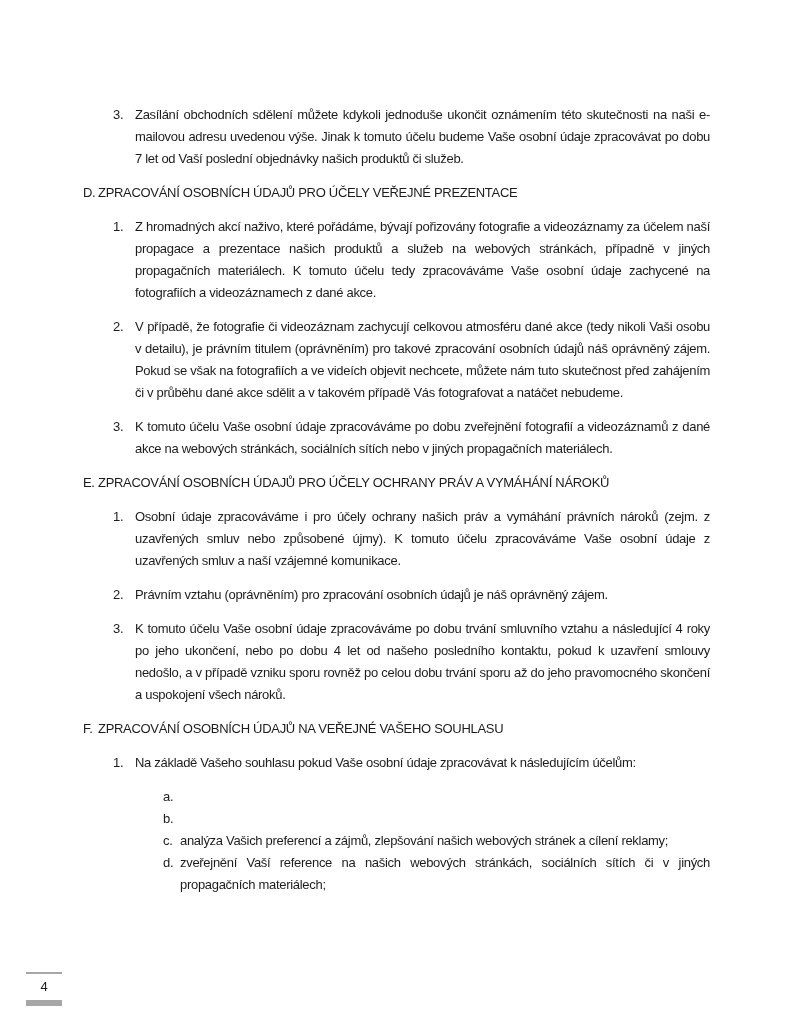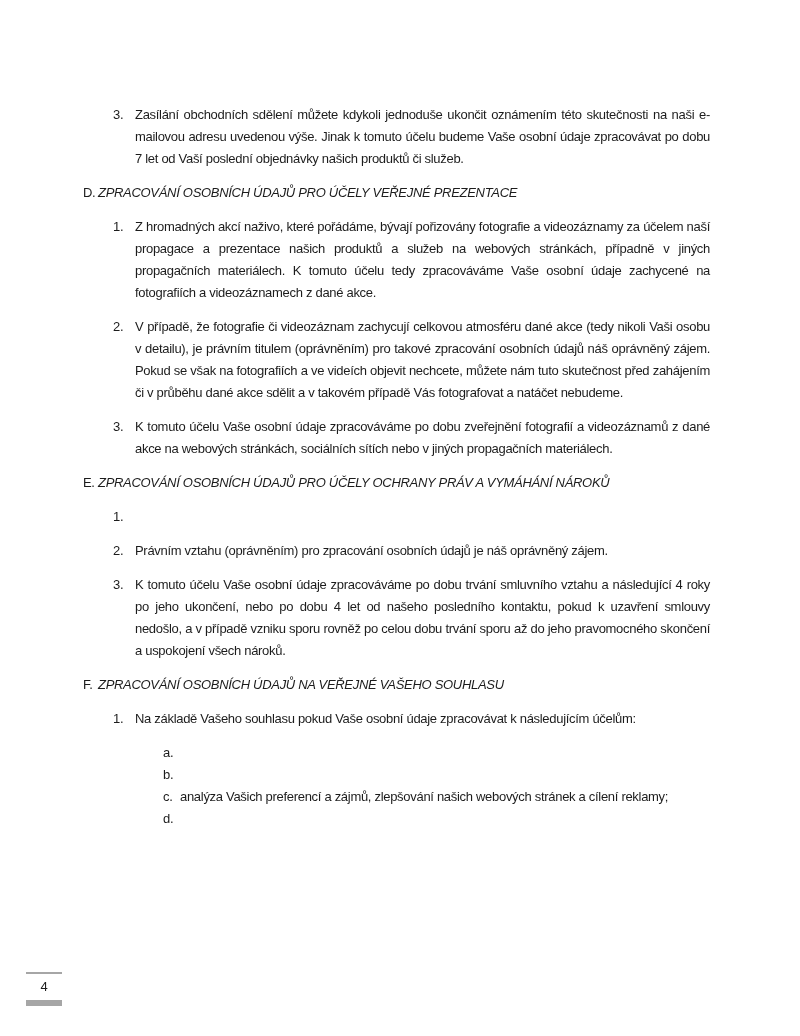--- a/index.html
+++ b/index.html
@@ -41,21 +41,20 @@
   .num-text {
     flex: 1 1 auto;
     text-align: justify;
   }
   .section-heading .h-marker {
     flex: 0 0 15px;
     margin-left: 83px;
   }
   .section-heading .h-title {
     flex: 1 1 auto;
-    font-style: italic;
   }
   .sub-row {
     display: flex;
     align-items: flex-start;
     margin: 0;
   }
   .sub-marker {
     flex: 0 0 17px;
     margin-left: 163px;
   }
@@ -112,20 +111,21 @@
       <span class="num-marker">3.</span>
       <span class="num-text">K tomuto účelu Vaše osobní údaje zpracováváme po dobu zveřejnění fotografií a videozáznamů z dané akce na webových stránkách, sociálních sítích nebo v jiných propagačních materiálech.</span>
     </div>
 
     <div class="block row section-heading">
       <span class="h-marker">E.</span>
       <span class="h-title">ZPRACOVÁNÍ OSOBNÍCH ÚDAJŮ PRO ÚČELY OCHRANY PRÁV A VYMÁHÁNÍ NÁROKŮ</span>
     </div>
     <div class="block row">
       <span class="num-marker">1.</span>
+      <span class="num-text">Osobní údaje zpracováváme i pro účely ochrany našich práv a vymáhání právních nároků (zejm. z uzavřených smluv nebo způsobené újmy). K tomuto účelu zpracováváme Vaše osobní údaje z uzavřených smluv a naší vzájemné komunikace.</span>
     </div>
     <div class="block row">
       <span class="num-marker">2.</span>
       <span class="num-text">Právním vztahu (oprávněním) pro zpracování osobních údajů je náš oprávněný zájem.</span>
     </div>
     <div class="block row">
       <span class="num-marker">3.</span>
       <span class="num-text">K tomuto účelu Vaše osobní údaje zpracováváme po dobu trvání smluvního vztahu a následující 4 roky po jeho ukončení, nebo po dobu 4 let od našeho posledního kontaktu, pokud k uzavření smlouvy nedošlo, a v případě vzniku sporu rovněž po celou dobu trvání sporu až do jeho pravomocného skončení a uspokojení všech nároků.</span>
     </div>
 
@@ -142,20 +142,21 @@
     </div>
     <div class="sub-row">
       <span class="sub-marker">b.</span>
     </div>
     <div class="sub-row">
       <span class="sub-marker">c.</span>
       <span class="sub-text">analýza Vašich preferencí a zájmů, zlepšování našich webových stránek a cílení reklamy;</span>
     </div>
     <div class="sub-row">
       <span class="sub-marker">d.</span>
+      <span class="sub-text">zveřejnění Vaší reference na našich webových stránkách, sociálních sítích či v jiných propagačních materiálech;</span>
     </div>
 
   </div>
 
   <div class="page-footer">
     <div class="footer-line-top"></div>
     <div class="footer-number">4</div>
     <div class="footer-bar-bottom"></div>
   </div>
 </div>

